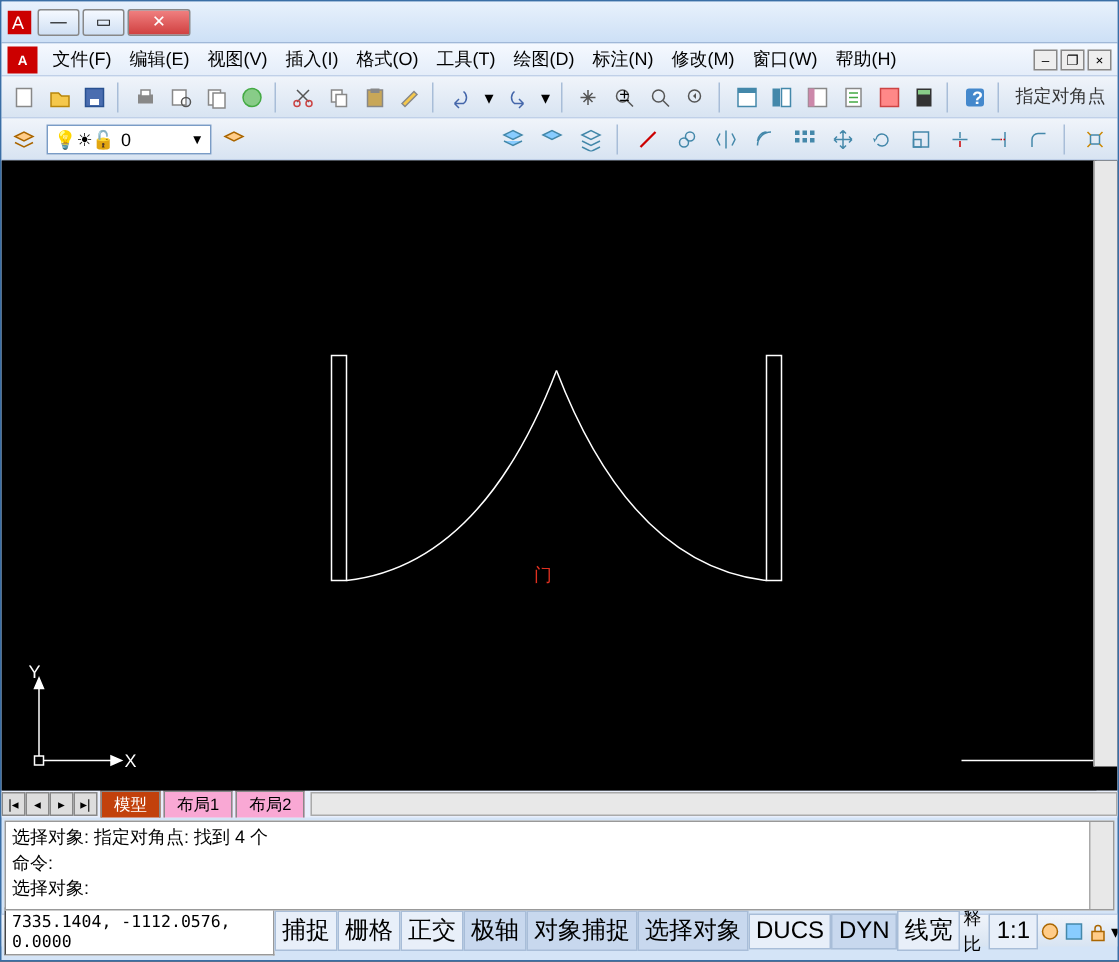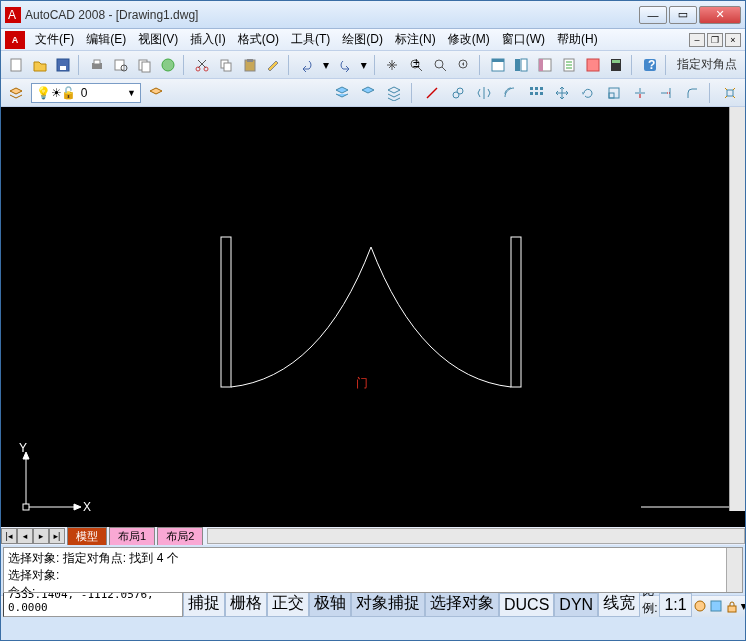--- a/index.html
+++ b/index.html
@@ -22,39 +22,38 @@
 .layerbar{height:28px;background:linear-gradient(#f0f4fa,#d8e4f2);display:flex;align-items:center;padding:2px 4px;gap:4px;border-bottom:1px solid #c0d0e8}
 .combo{height:20px;border:1px solid #7a9cc6;background:#fff;display:flex;align-items:center;padding:0 4px;min-width:110px}
 .combo .dd{margin-left:auto;font-size:9px}
 .canvas-wrap{position:relative;height:420px;background:#000;overflow:hidden}
 .scroll-v{position:absolute;right:0;top:0;width:16px;height:calc(100% - 16px);background:#e8e8e8;border-left:1px solid #aaa}
 .scroll-h-area{height:18px;display:flex;background:#e8eefb;align-items:center}
 .navbtn{width:16px;height:16px;border:1px solid #888;background:#ddd;font-size:9px;display:flex;align-items:center;justify-content:center}
 .tab{padding:1px 8px;background:#f9a8d4;border:1px solid #888;border-bottom:none;margin-left:2px;font-size:11px}
 .tab.active{background:#c2410c;color:#fff}
 .scroll-h{flex:1;height:16px;background:#e8e8e8;border:1px solid #aaa;margin-left:4px}
-.cmdarea{height:46px;background:#fff;border:1px solid #999;margin:2px;padding:2px 4px;font-family:SimSun;font-size:13px;overflow:hidden;position:relative}
+.cmdarea{height:60px;background:#fff;border:1px solid #999;margin:2px;padding:2px 4px;font-family:SimSun;font-size:13px;overflow:hidden;position:relative}
 .cmdarea .sv{position:absolute;right:0;top:0;width:16px;height:100%;background:#e8e8e8;border-left:1px solid #aaa}
-.statusbar{height:22px;background:linear-gradient(#f0f4fa,#d8e4f2);display:flex;align-items:flex-end;padding:0 2px;gap:0;border-top:1px solid #c0d0e8}
+.statusbar{height:22px;background:linear-gradient(#f0f4fa,#d8e4f2);display:flex;align-items:center;padding:0 2px;gap:0;border-top:1px solid #c0d0e8}
 .statcell{padding:2px 4px;border:1px solid #a8bdd8;background:#e8eff9;font-size:16px;white-space:nowrap}
 .statcell.on{background:#c8d8ee}
 .coord{min-width:180px;background:#fff;border:1px inset #999;padding:2px 4px;font-family:monospace;font-size:11px}
 svg{display:block}
 </style>
 </head>
 <body>
 
 <div class="titlebar">
   <span class="icon">
    <svg width="16" height="16">
         <rect width="16" height="16" fill="#c00"></rect>
         <text x="3" y="12" fill="#fff" font-size="10">A</text>
       </svg>
   </span>
-  <span class="title"><span>AutoCAD 2008</span> - <span>[Drawing1.dwg]</span></span>
   <div class="winbtns">
     <div class="winbtn">—</div>
     <div class="winbtn">▭</div>
     <div class="winbtn close">✕</div>
   </div>
 </div>
 
 <div class="menubar">
   <div class="logo">A</div>
   <div class="menuitem">文件(F)</div>
@@ -370,22 +369,22 @@
   <div class="navbtn">▸</div>
   <div class="navbtn">▸|</div>
   <div class="tab active">模型</div>
   <div class="tab">布局1</div>
   <div class="tab">布局2</div>
   <div class="scroll-h"></div>
 </div>
 
 <div class="cmdarea">
   <div>选择对象: 指定对角点: 找到 4 个</div>
+  <div>命令:</div>
   <div>选择对象:</div>
-  <div>命令:</div>
   <div class="sv"></div>
 </div>
 
 <div class="statusbar">
   <div class="coord">7335.1404, -1112.0576, 0.0000</div>
   <div class="statcell">捕捉</div>
   <div class="statcell">栅格</div>
   <div class="statcell">正交</div>
   <div class="statcell on">极轴</div>
   <div class="statcell on">对象捕捉</div>

